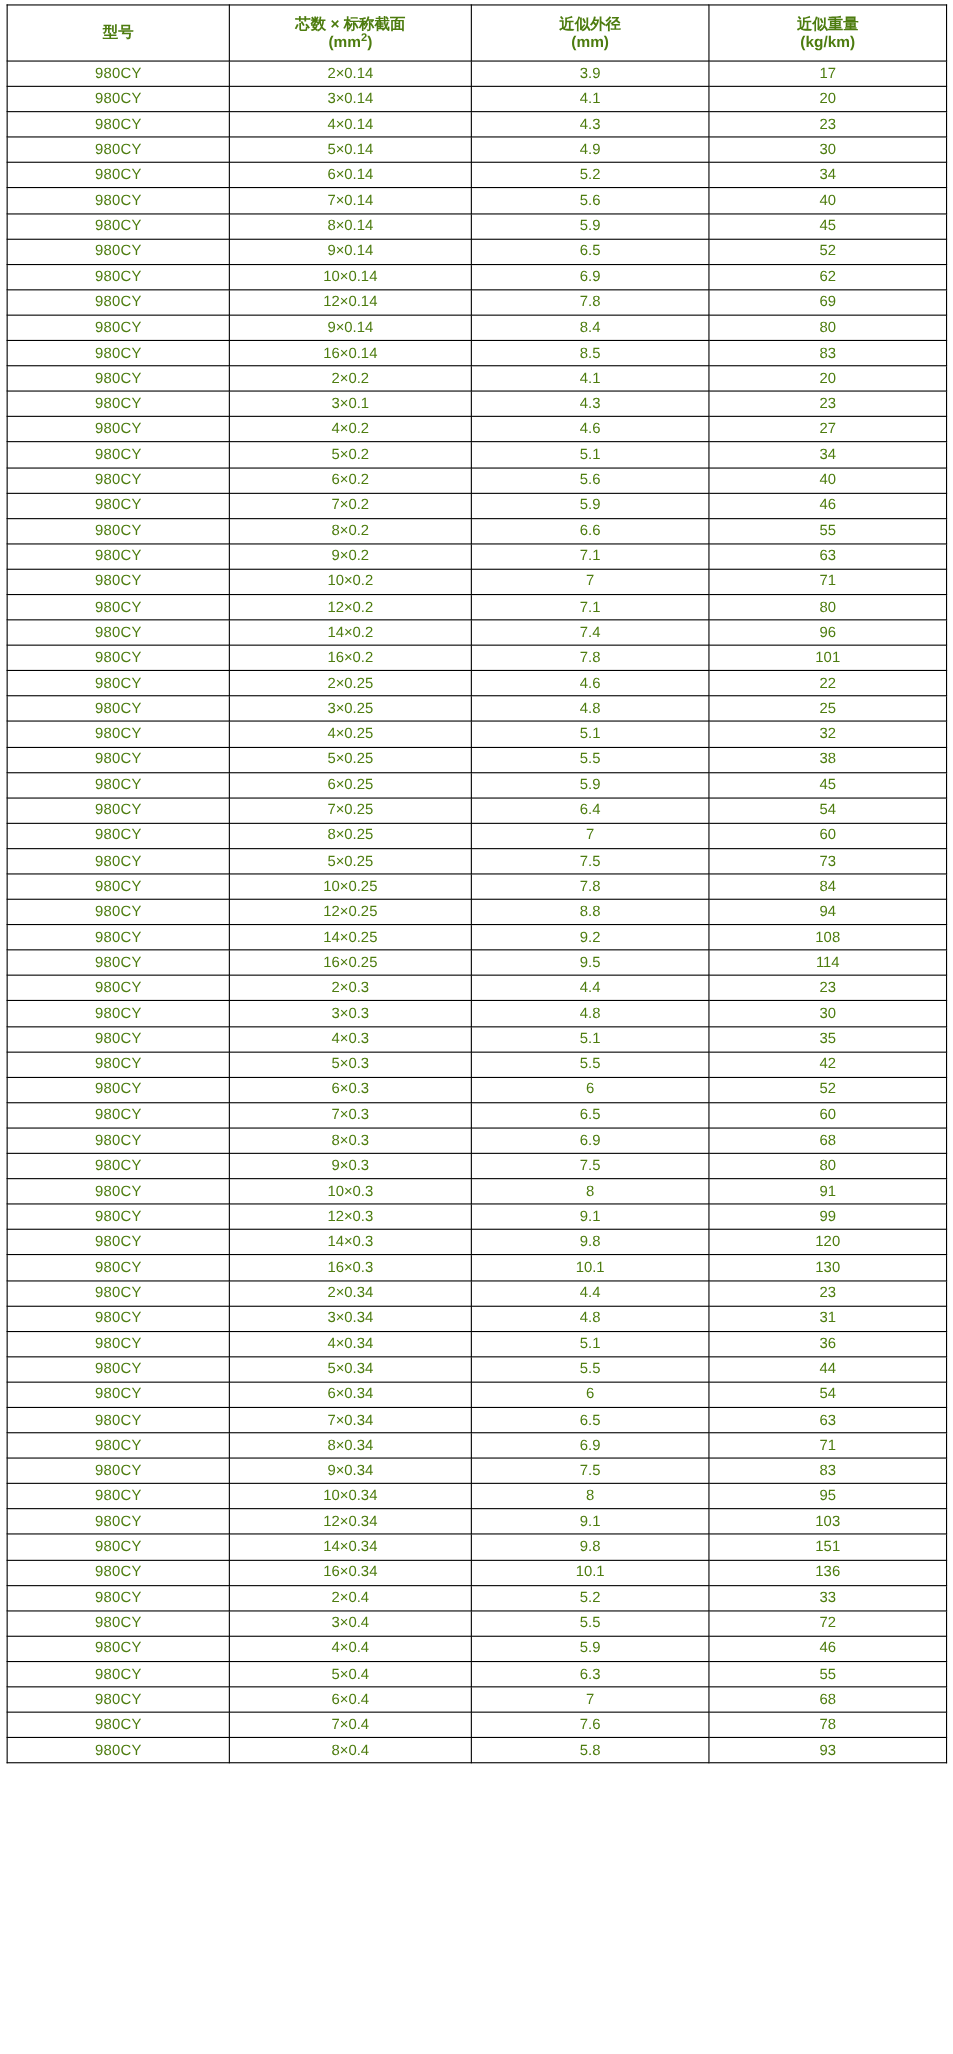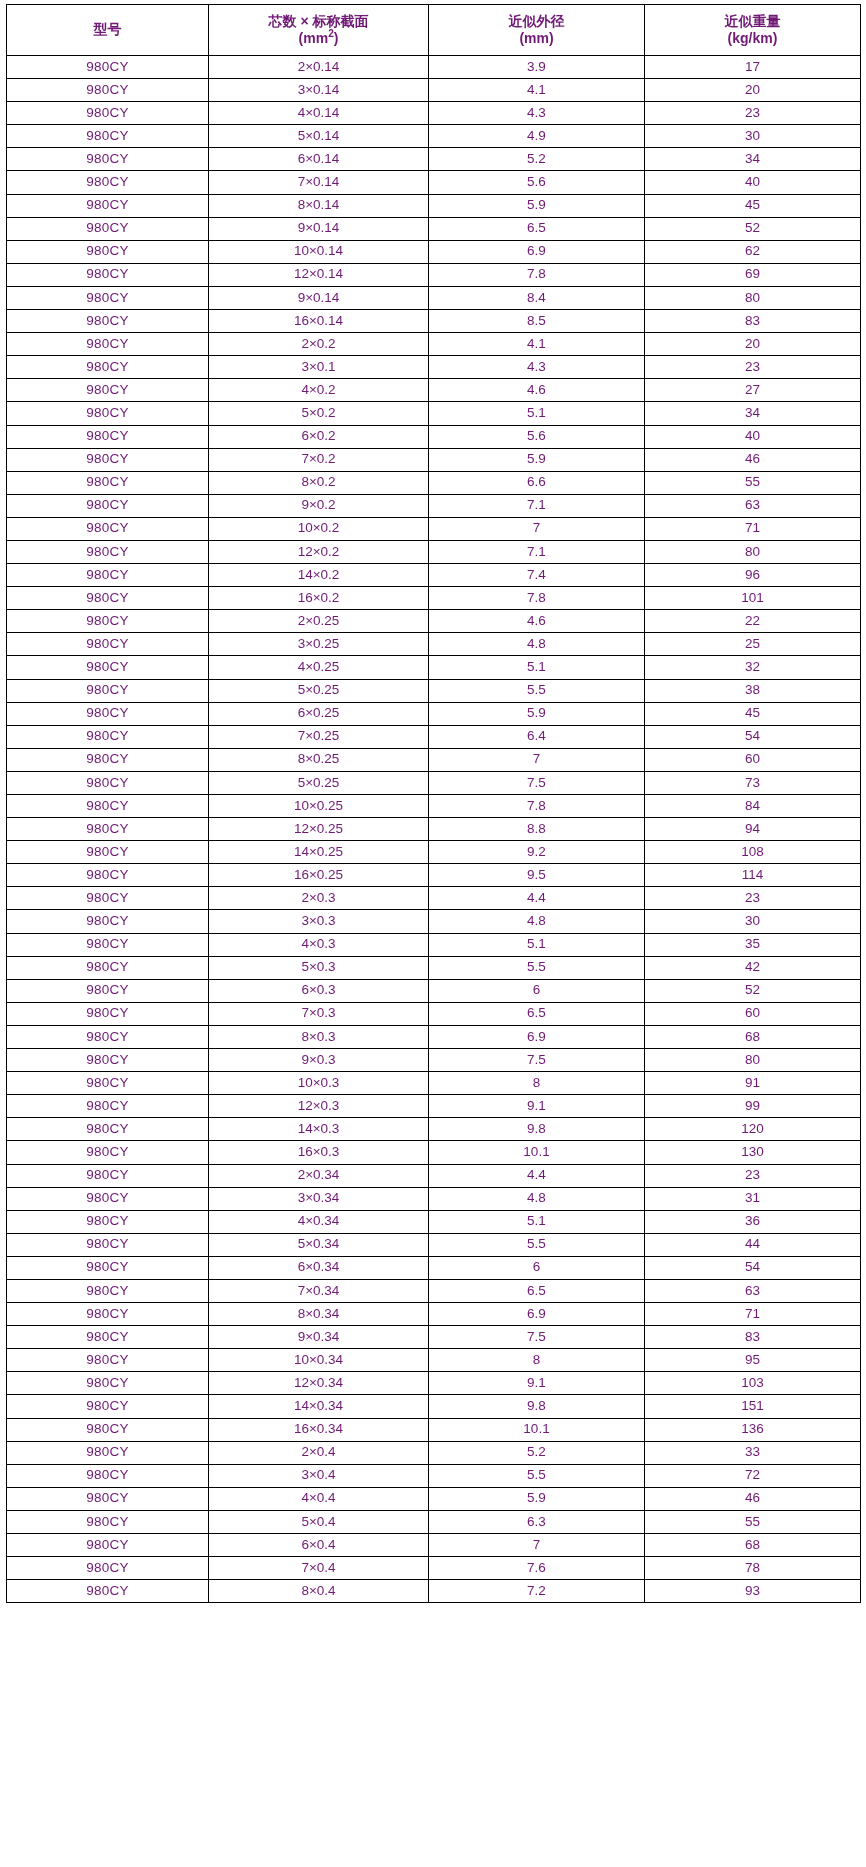--- a/index.html
+++ b/index.html
@@ -14,21 +14,21 @@
   .sheet {
     width: 866px;
     box-sizing: border-box;
     padding: 4px 6px 6px 6px;
   }
   table.spec {
     border-collapse: collapse;
     width: 854px;
     table-layout: fixed;
     font-size: 13.5px;
-    color: #701a75;
+    color: #4d7c0f;
   }
   table.spec col.c-model  { width: 202px; }
   table.spec col.c-cores  { width: 220px; }
   table.spec col.c-od     { width: 216px; }
   table.spec col.c-weight { width: 216px; }
 
   table.spec th,
   table.spec td {
     border: 1px solid #000000;
     text-align: center;
@@ -482,18 +482,18 @@
         </tr>
         <tr>
           <td class="model">980CY</td>
           <td>7×0.4</td>
           <td>7.6</td>
           <td>78</td>
         </tr>
         <tr>
           <td class="model">980CY</td>
           <td>8×0.4</td>
-          <td>7.2</td>
+          <td>5.8</td>
           <td>93</td>
         </tr>
       </tbody>
   </table>
 </div>
 
 </body></html>

